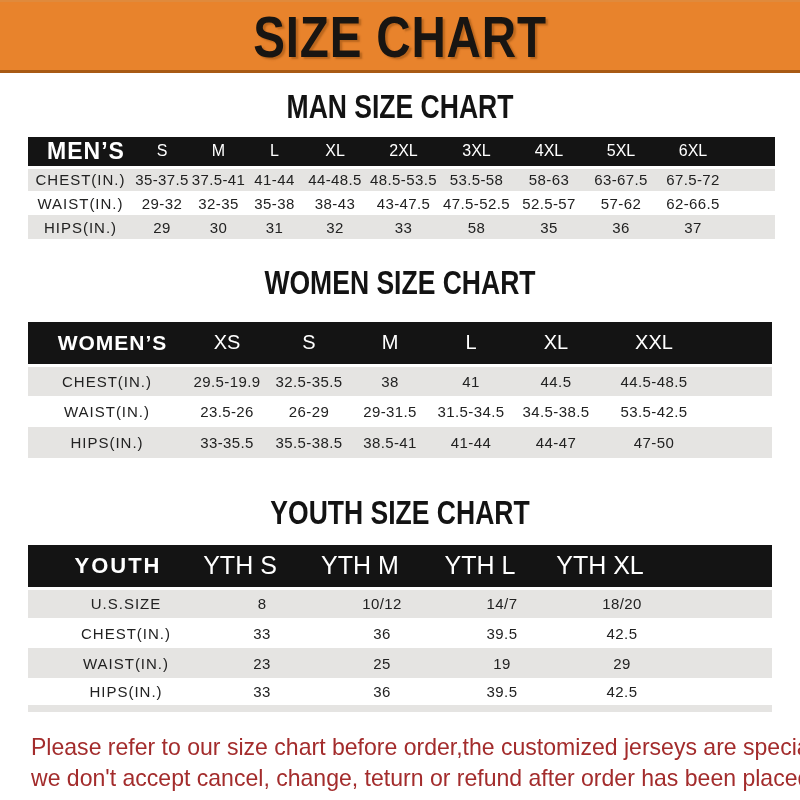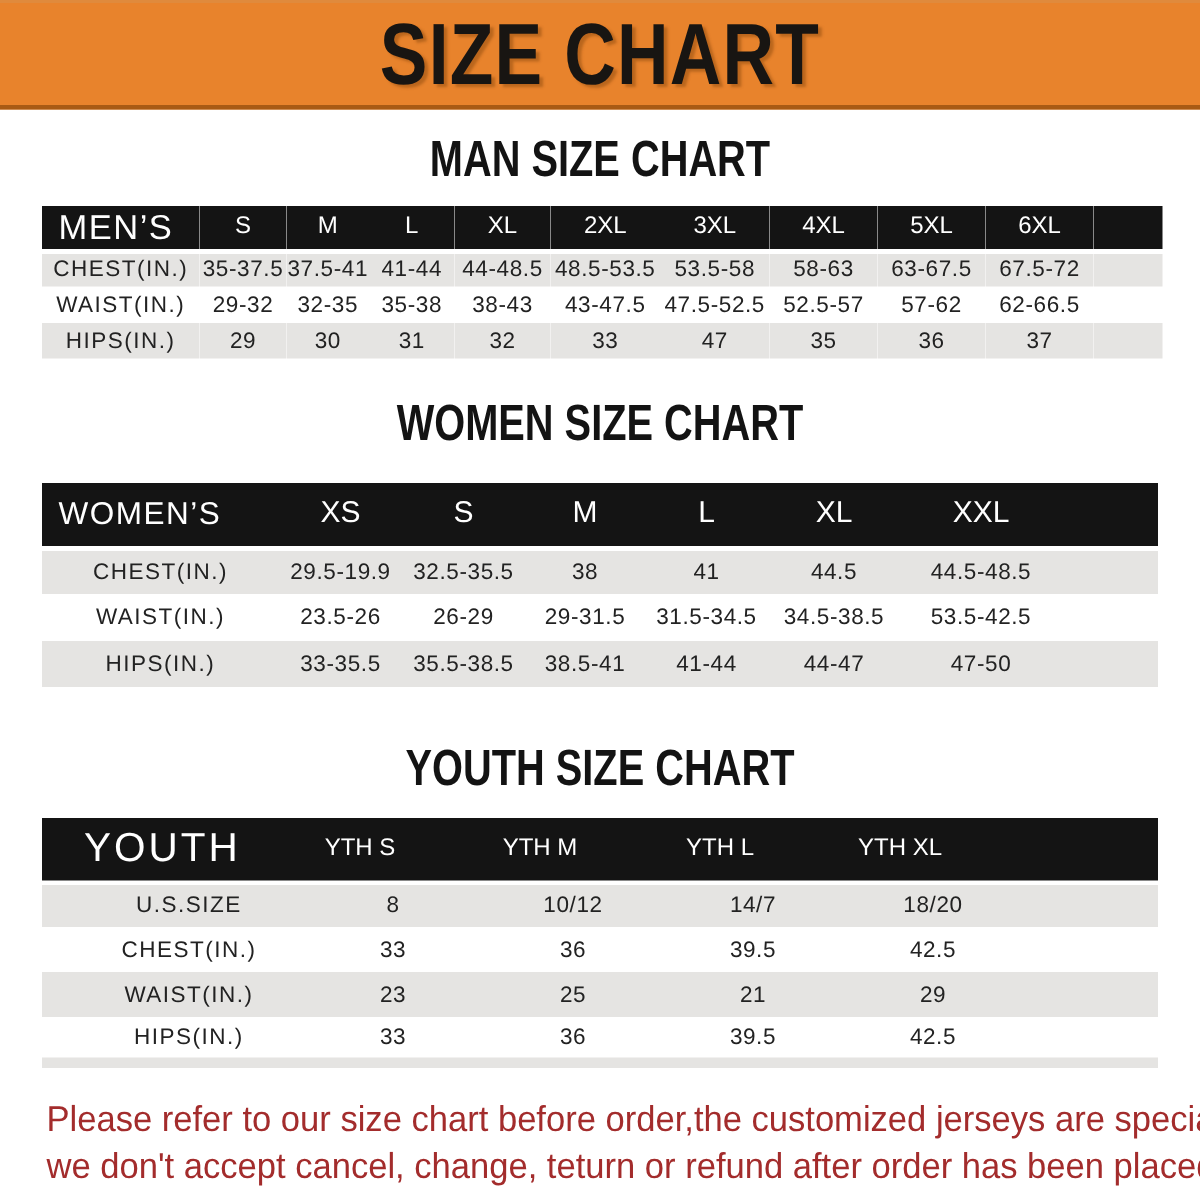--- a/index.html
+++ b/index.html
@@ -37,28 +37,28 @@
   .men   { width:747px; }
   .women { width:744px; }
   .youth { width:744px; border-bottom:7px solid #E5E4E2; }
 
   .size-table th {
     background:#141414; color:#ffffff; font-weight:normal;
     text-align:center; border-bottom:3px solid #ffffff;
     overflow:hidden; white-space:nowrap;
   }
   .size-table th:first-child {
-    text-align:left; padding-left:11px; font-weight:normal; letter-spacing:1px;
+    text-align:center; padding-left:11px; font-weight:bold; letter-spacing:1px;
   }
   .men   th { height:30px; font-size:16px; }
   .men   th:first-child { font-size:23px; }
   .women th { height:43px; font-size:20px; }
   .women th:first-child { font-size:21px; }
-  .youth th { height:43px; font-size:16px; }
-  .youth th:first-child { font-size:27px; letter-spacing:2px;padding-left:28px; }
+  .youth th { height:43px; font-size:25px; }
+  .youth th:first-child { font-size:22px; letter-spacing:2px;padding-left:28px; }
 
   .size-table td {
     text-align:center; color:#222222; letter-spacing:0.4px;
     white-space:nowrap; overflow:hidden;
   }
   .men   td { height:24px; font-size:15px; }
   .women td { height:31px; font-size:15px; }
   .youth td { height:30px; font-size:15px;padding-left:44px; }
   .size-table td:first-child { letter-spacing:1px; }
   .size-table tbody tr:nth-child(odd) { background:#E5E4E2; }
@@ -137,21 +137,21 @@
           <td>62-66.5</td>
           <td></td>
         </tr>
       <tr>
           <td>HIPS(IN.)</td>
           <td>29</td>
           <td>30</td>
           <td>31</td>
           <td>32</td>
           <td>33</td>
-          <td>47</td>
+          <td>58</td>
           <td>35</td>
           <td>36</td>
           <td>37</td>
           <td></td>
         </tr>
     </tbody>
   </table>
 </div>
 
 <div>
@@ -249,21 +249,21 @@
           <td>33</td>
           <td>36</td>
           <td>39.5</td>
           <td>42.5</td>
           <td></td>
         </tr>
       <tr>
           <td>WAIST(IN.)</td>
           <td>23</td>
           <td>25</td>
-          <td>21</td>
+          <td>19</td>
           <td>29</td>
           <td></td>
         </tr>
       <tr>
           <td>HIPS(IN.)</td>
           <td>33</td>
           <td>36</td>
           <td>39.5</td>
           <td>42.5</td>
           <td></td>

